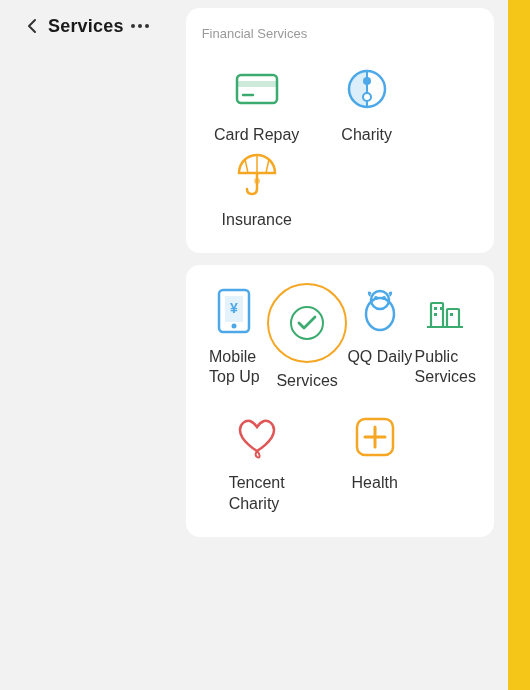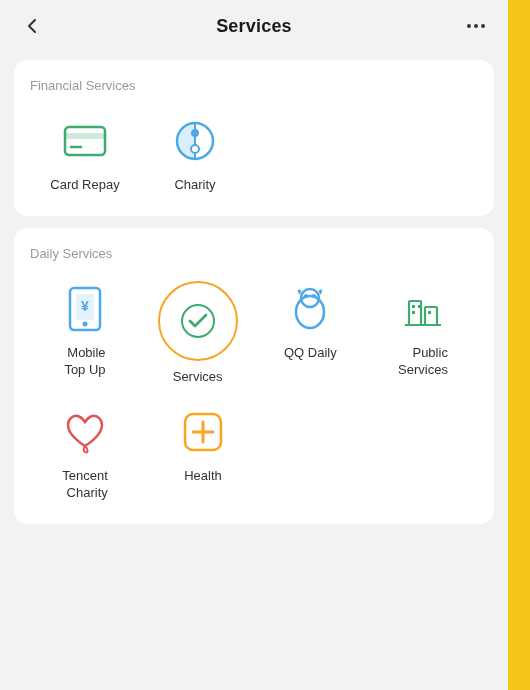--- a/index.html
+++ b/index.html
@@ -20,21 +20,21 @@
       width: 22px;
       height: 690px;
       background: #f5c518;
     }
 
     .main-container {
       width: 508px;
       height: 574px;
       background: #f2f2f2;
       display: flex;
-      flex-direction: column;
+      flex-direction: row;
       border-radius: 8px;
     }
 
     
     .header {
       background: #f2f2f2;
       height: 52px;
       display: flex;
       align-items: center;
       justify-content: space-between;
@@ -121,23 +121,23 @@
     .service-icon-wrap {
       width: 56px;
       height: 56px;
       display: flex;
       align-items: center;
       justify-content: center;
       position: relative;
     }
 
     .service-label {
-      font-size: 13px;
+      font-size: 16px;
       color: #333;
-      text-align: right;
+      text-align: left;
       line-height: 1.3;
     }
 
     
     .daily-grid-top {
       display: flex;
       justify-content: space-between;
       margin-bottom: 18px;
     }
     .daily-grid-bottom {
@@ -213,26 +213,42 @@
               <circle cx="22" cy="22" r="18" fill="none" stroke="#4ca8e8" stroke-width="2.5"></circle>
               <path d="M22 4 C22 4, 22 40, 22 40" stroke="#4ca8e8" stroke-width="2" fill="none"></path>
               <path d="M22 4 C8 4, 4 14, 4 22 C4 30, 8 40, 22 40 Z" fill="#4ca8e8" opacity="0.2"></path>
               <circle cx="22" cy="14" r="4" fill="#4ca8e8"></circle>
               <circle cx="22" cy="30" r="4" fill="white" stroke="#4ca8e8" stroke-width="2"></circle>
             </svg>
           </div>
           <span class="service-label">Charity</span>
         </div>
 
+        <div class="service-item">
+          <div class="service-icon-wrap">
+            <svg width="40" height="46" viewBox="0 0 40 46">
+
+              <path d="M20 4 C10 4, 2 12, 2 22 L38 22 C38 12, 30 4, 20 4 Z" fill="none" stroke="#f5a623" stroke-width="2.5"></path>
+
+              <line x1="20" y1="4" x2="20" y2="22" stroke="#f5a623" stroke-width="1.5"></line>
+              <line x1="8" y1="8" x2="11" y2="22" stroke="#f5a623" stroke-width="1.5"></line>
+              <line x1="32" y1="8" x2="29" y2="22" stroke="#f5a623" stroke-width="1.5"></line>
+
+              <path d="M20 22 L20 38 Q20 43 15 43 Q10 43 10 38" fill="none" stroke="#f5a623" stroke-width="2.5" stroke-linecap="round"></path>
+
+              <circle cx="20" cy="30" r="3" fill="#f5a623" opacity="0.6"></circle>
+            </svg>
+          </div>
+          <span class="service-label">Insurance</span>
+        </div>
 
       </div>
     </div>
 
     <div class="card">
-      <div class="section-label">Daily Services</div>
 
       <div class="daily-grid-top">
 
         <div class="daily-item">
           <div class="daily-icon-wrap">
             <svg width="38" height="46" viewBox="0 0 38 46">
               <rect x="4" y="2" width="30" height="42" rx="4" fill="none" stroke="#4ca8e8" stroke-width="2.5"></rect>
               <rect x="10" y="8" width="18" height="26" rx="1" fill="#4ca8e8" opacity="0.15"></rect>
 
               <text x="19" y="25" text-anchor="middle" font-size="14" fill="#4ca8e8" font-weight="bold">¥</text>

